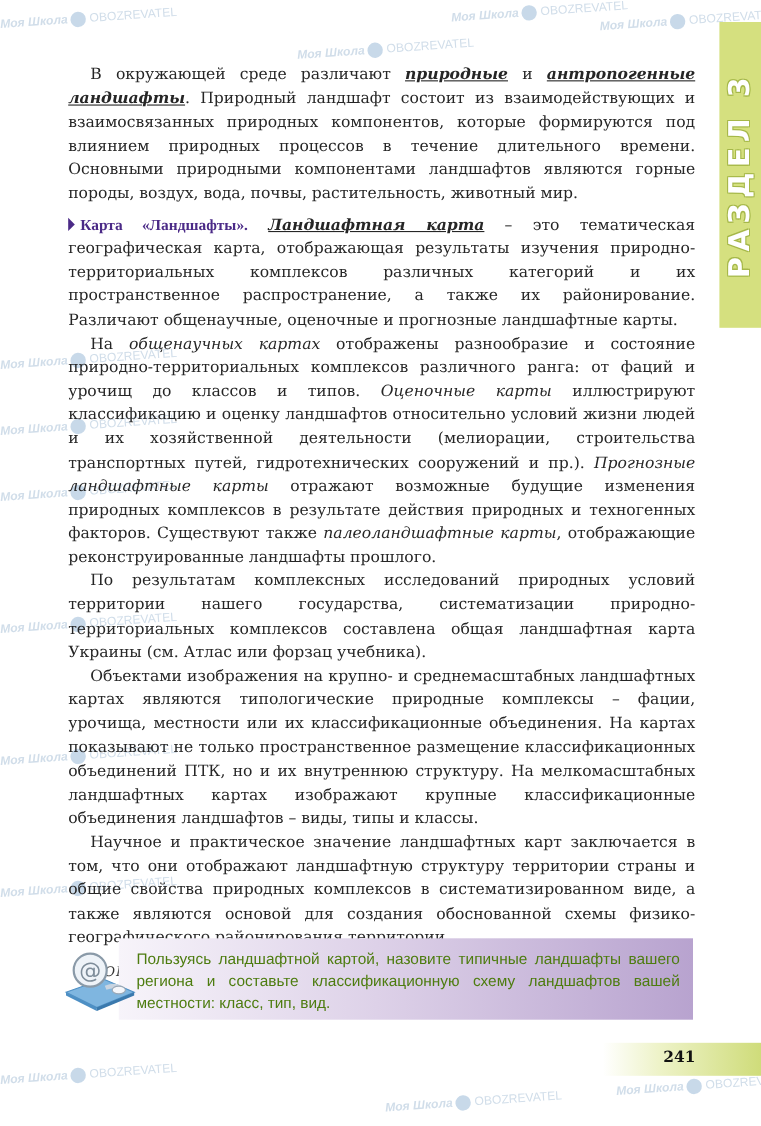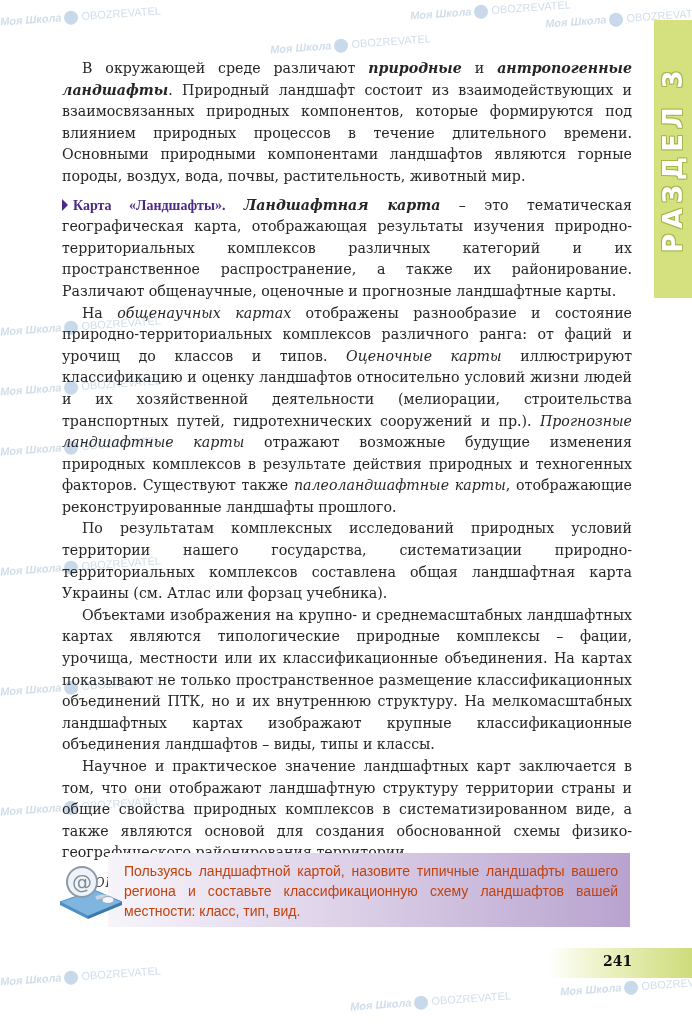--- a/index.html
+++ b/index.html
@@ -32,21 +32,21 @@
       font-family: "DejaVu Sans", sans-serif; font-weight: bold; font-size: 26px;
       letter-spacing: 5px; color: #ffffff;
       text-shadow: 0 0 1px #a6b84a, 1px 1px 0 #a6b84a, -1px -1px 0 #a6b84a, 1px -1px 0 #a6b84a, -1px 1px 0 #a6b84a;
     }
     .content {
       position: absolute; left: 62px; top: 58px; width: 570px;
       font-size: 14.2px; line-height: 21.6px; text-align: justify;
     }
     .content p { margin: 0; text-indent: 20px; }
     .content p.noindent { text-indent: 0; }
-    .bi { font-style: italic; font-weight: bold; }
+    .bi { font-style: italic; font-weight: bold; text-decoration: underline; }
     .it { font-style: italic; }
     .heading-bullet {
       display: inline-block; width: 0; height: 0;
       border-top: 6px solid transparent; border-bottom: 6px solid transparent;
       border-left: 6px solid #4b2a87; margin-right: 5px; vertical-align: -1px;
     }
     .heading-title {
       font-family: Liberation Serif, serif; font-weight: bold; color: #4b2a87;
       font-size: 14px;
     }
@@ -58,21 +58,21 @@
     .interactive-box {
       position: absolute; left: 108px; top: 853px; width: 522px; height: 74px;
       background: linear-gradient(to right, #f7f4fa 0%, #ddd1e8 45%, #b8a3cf 100%);
     }
     .interactive-icon {
       position: absolute; left: 56px; top: 860px; width: 70px; height: 60px;
     }
     .interactive-text {
       position: absolute; left: 124px; top: 861px; width: 494px;
       font-family: "Liberation Sans", sans-serif; font-size: 14px; line-height: 20px;
-      color: #c2410c; text-align: justify;
+      color: #4d7c0f; text-align: justify;
     }
     .page-band {
       position: absolute; left: 548px; top: 948px; width: 144px; height: 30px;
       background: linear-gradient(to right, #ffffff 0%, #eef3c9 35%, #cfdc7a 100%);
     }
     .page-number {
       position: absolute; left: 603px; top: 953px;
       font-family: "DejaVu Serif", serif; font-weight: bold; font-size: 14px; color: #111;
     }
   </style>

